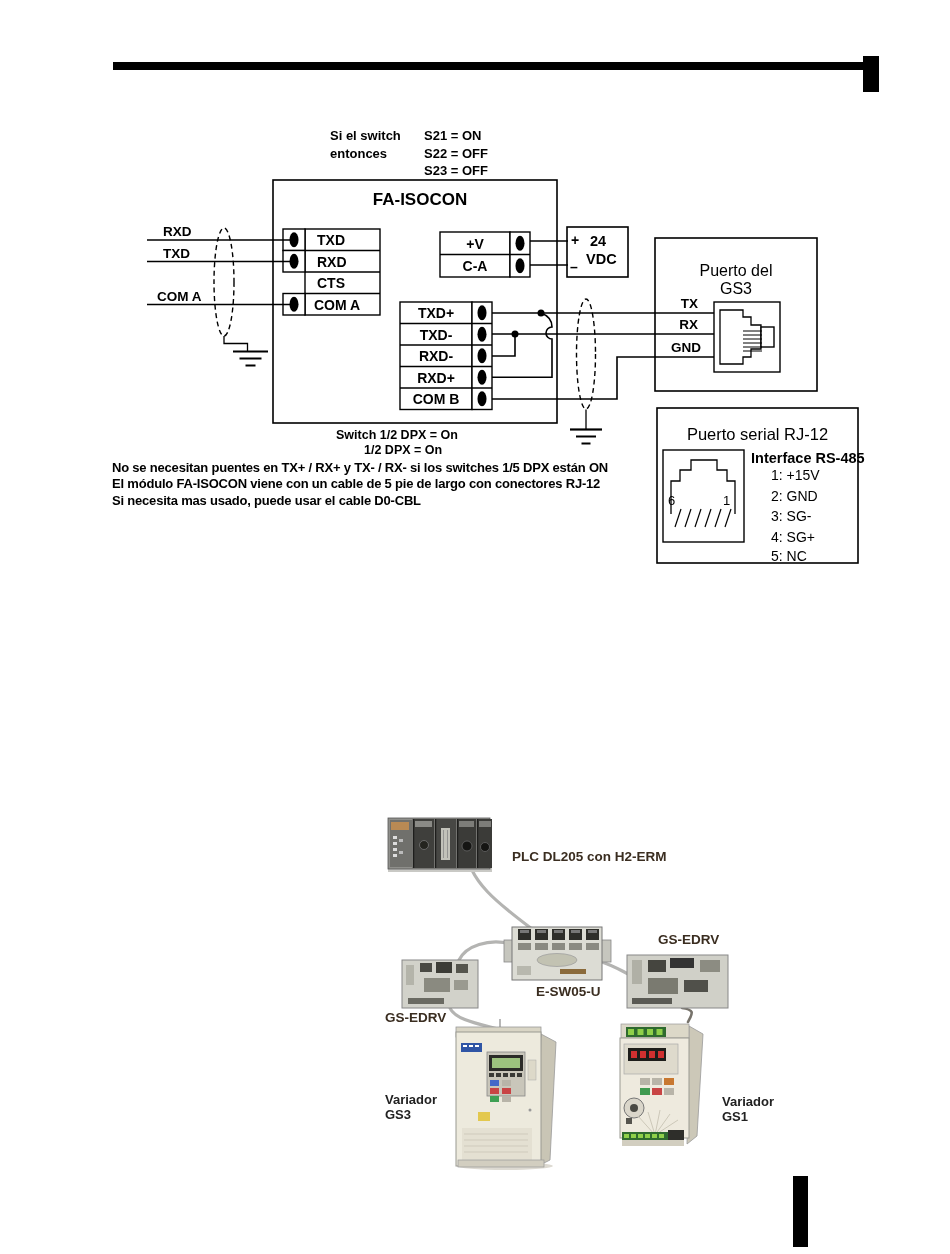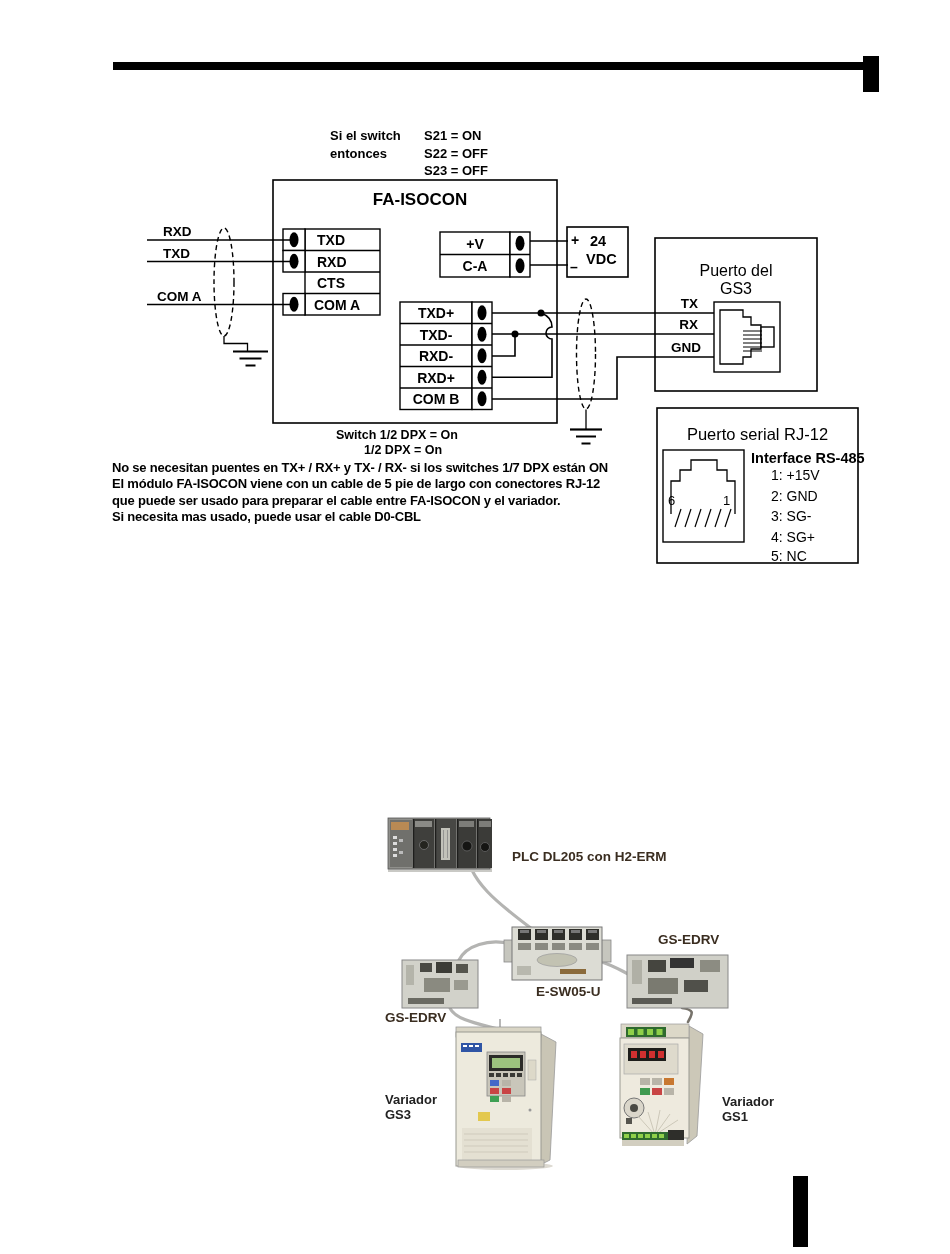--- a/index.html
+++ b/index.html
@@ -192,23 +192,22 @@
       <text class="tb145" x="751" y="463">Interface RS-485</text>
       <text class="tr14" x="771" y="480">1: +15V</text>
       <text class="tr14" x="771" y="500.5">2: GND</text>
       <text class="tr14" x="771" y="521">3: SG-</text>
       <text class="tr14" x="771" y="541.5">4: SG+</text>
       <text class="tr14" x="771" y="561">5: NC</text>
     </g>
   </svg>
 
   <div class="abs notes">
-    <div>No se necesitan puentes en TX+ / RX+ y TX- / RX- si los switches 1/7 DPX están ON</div>
+    <div>No se necesitan puentes en TX+ / RX+ y TX- / RX- si los switches 1/5 DPX están ON</div>
     <div>El módulo FA-ISOCON viene con un cable de 5 pie de largo con conectores RJ-12</div>
-    <div>que puede ser usado para preparar el cable entre  FA-ISOCON y el variador.</div>
     <div>Si necesita mas usado, puede usar el cable D0-CBL</div>
   </div>
 
   <svg class="abs" style="left:0;top:800px" width="950" height="454" viewBox="0 800 950 454">
 
     <g>
       <path class="cable" d="M467 850 C467 880 500 905 532 929"></path>
       <path class="cable" d="M459 960 C466 946 488 938 512 944"></path>
       <path class="cable" d="M602 962 C614 966 620 970 630 975"></path>
       <path class="cable" d="M450 1008 C455 1020 480 1024 502 1030"></path>

